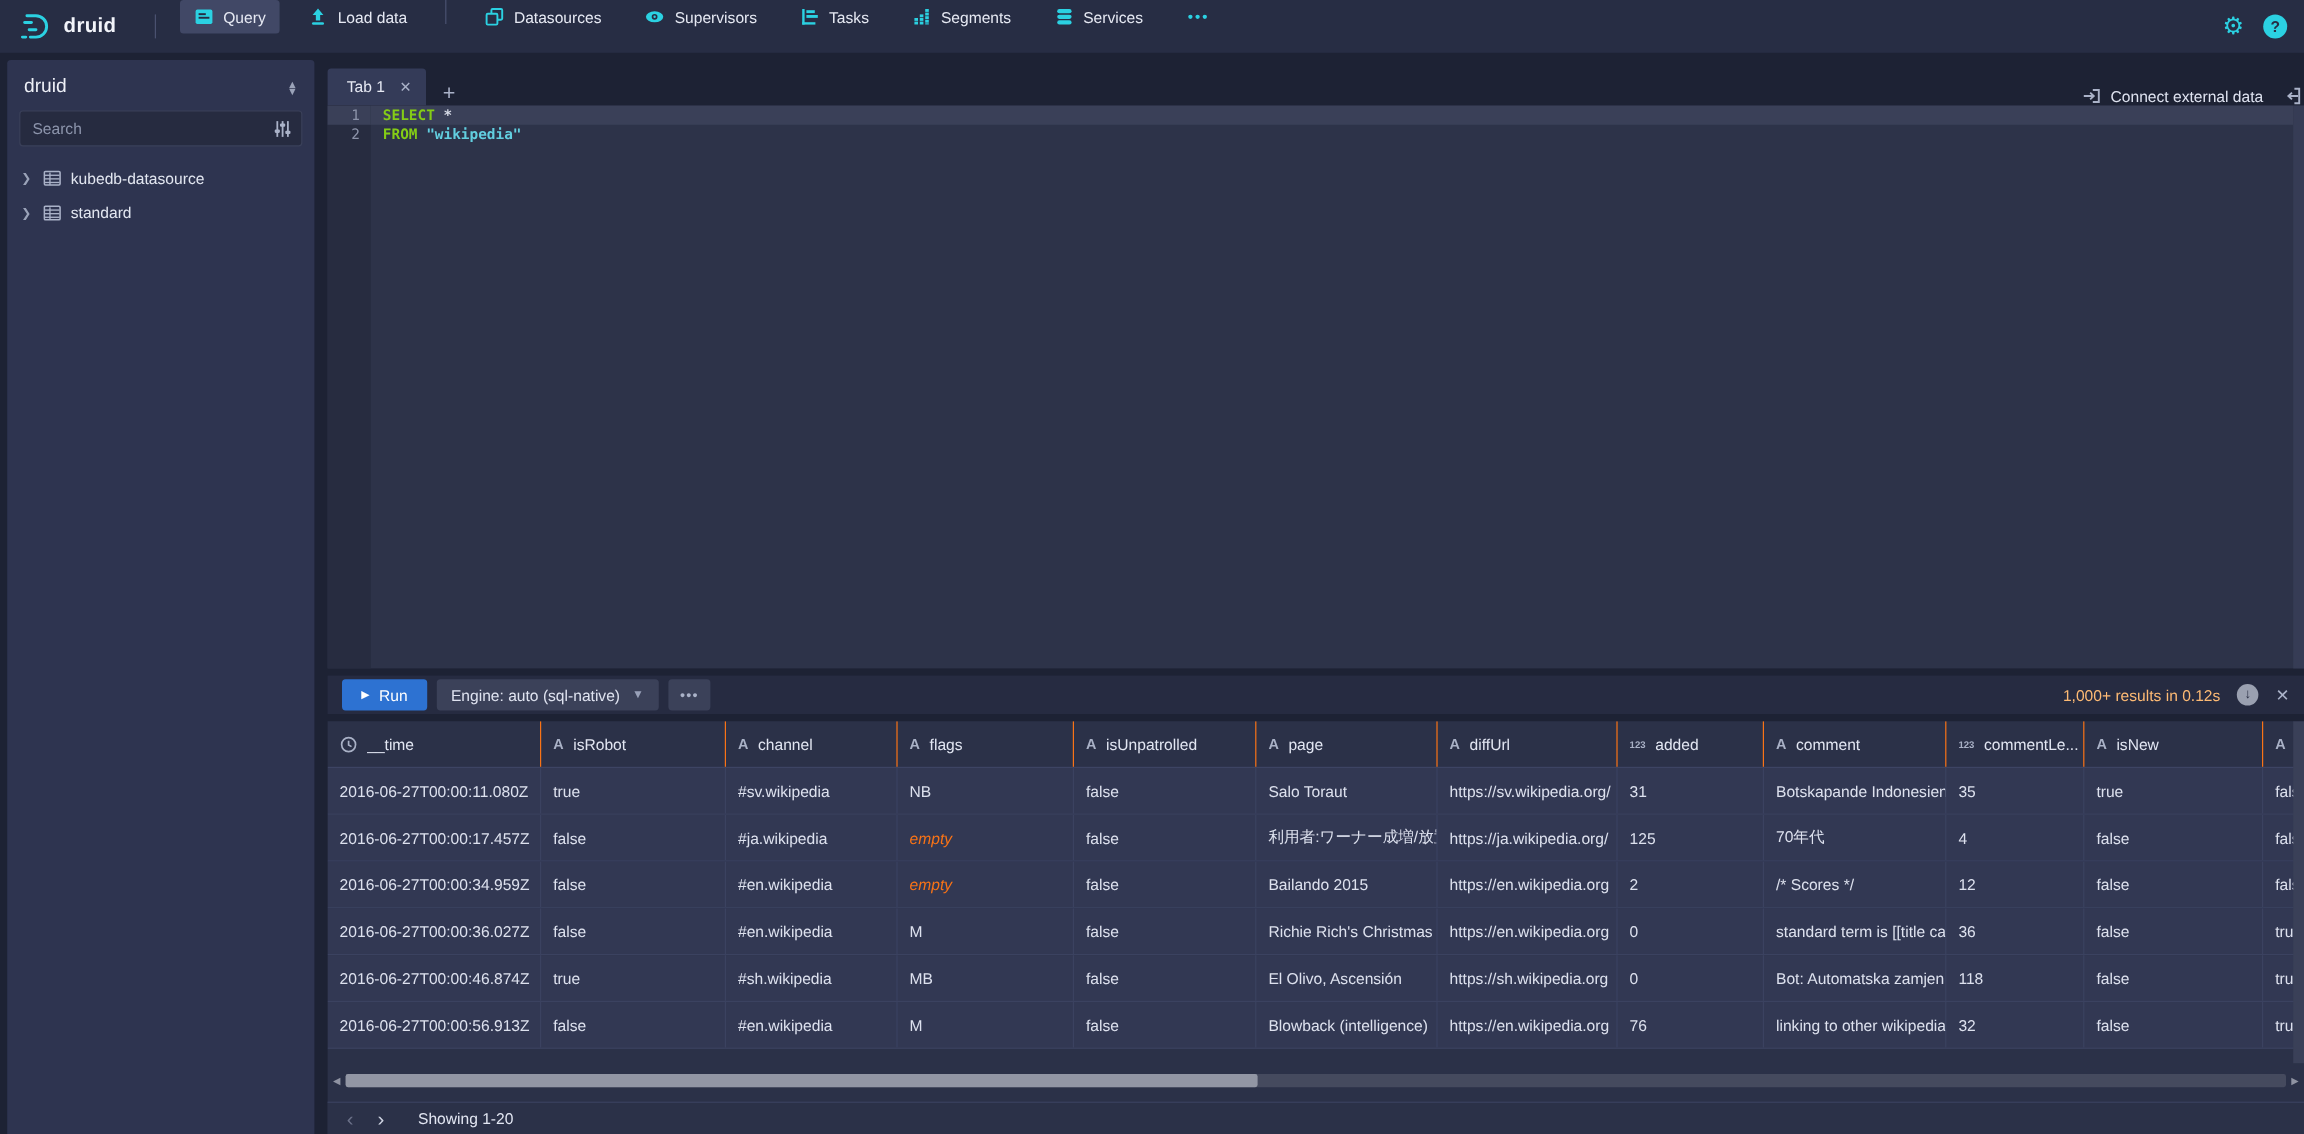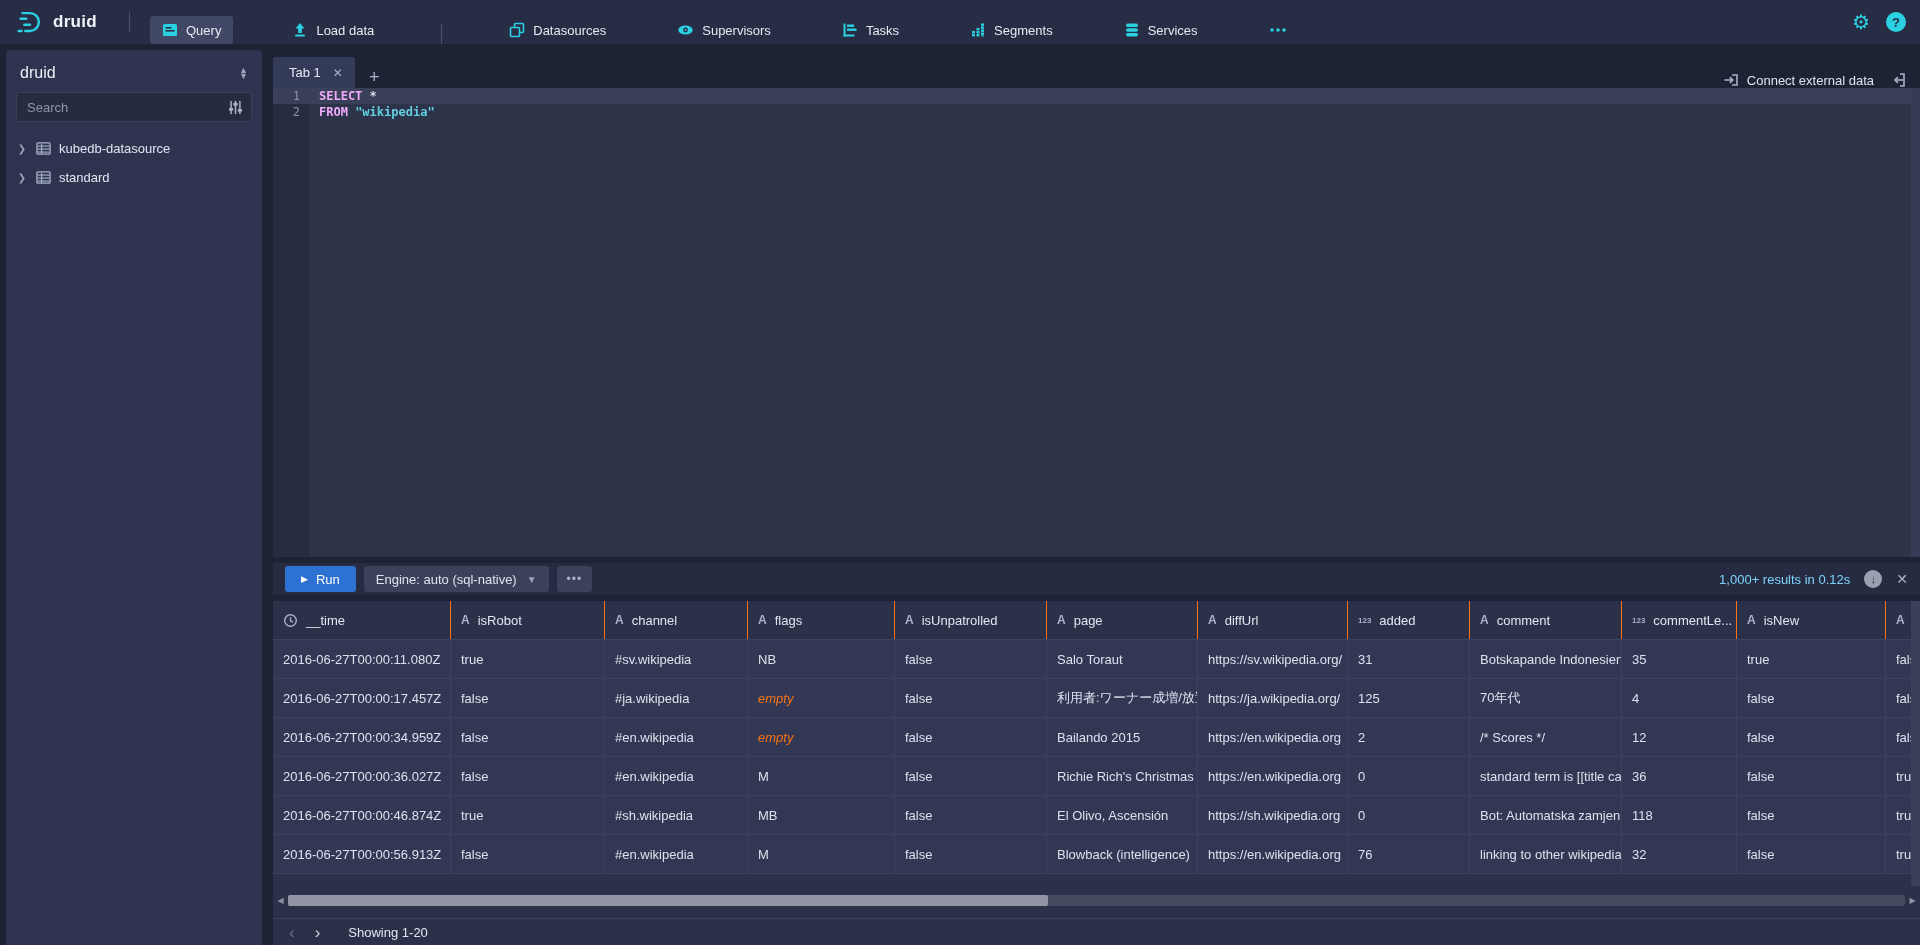--- a/index.html
+++ b/index.html
@@ -6,21 +6,21 @@
   html,body { width:1920px; height:945px; overflow:hidden; background:#1d2234;
     font-family:"Liberation Sans", sans-serif; color:#e6e9f3; font-size:13px; }
 
   
   .navbar { position:absolute; left:0; top:0; width:1920px; height:44px;
     background:#272d44; display:flex; align-items:center; padding:0 14px; z-index:5; }
   .logo-wrap { display:flex; align-items:center; gap:9px; margin-right:18px; }
   .logo-mark { width:30px; height:30px; }
   .logo-text { font-size:17px; font-weight:700; color:#f2f4fa; letter-spacing:.3px; }
   .nav-divider { width:1px; height:20px; background:#4a5170; margin:0 14px; }
-  .nav-items { display:flex; align-items:flex-end; height:100%;gap:35px; }
+  .nav-items { display:flex; align-items:flex-start; height:100%; }
   .nav-item { display:flex; align-items:center; gap:8px; padding:6px 12px; margin:0 6px;
     border-radius:3px; cursor:pointer; color:#e6e9f3; }
   .nav-item .nicon { color:#2bd1e2; display:flex; align-items:center; }
   .nav-item.active { background:#414866; }
   .nav-right { margin-left:auto; display:flex; align-items:center; gap:16px; }
   .gear { color:#2bd1e2; font-size:20px; line-height:1; cursor:pointer; }
   .help { width:20px; height:20px; border-radius:50%; background:#2bd1e2; color:#272d44;
     font-weight:700; font-size:13px; display:flex; align-items:center; justify-content:center; cursor:pointer; }
 
   
@@ -41,55 +41,55 @@
   .tree-item .ticon { color:#aab2c8; display:flex; }
 
   
   .main { position:absolute; left:273px; top:44px; right:0; bottom:0; }
 
   .tabbar { position:absolute; left:0; top:6px; height:38px; right:0; display:flex; align-items:flex-end; }
   .tab { display:flex; align-items:center; gap:12px; background:#343b58; border-radius:3px 3px 0 0;
     height:31px; padding:0 12px 0 16px; cursor:pointer; }
   .tab-close { color:#aab2c8; font-size:12px; cursor:pointer; }
   .tab-plus { color:#aab2c8; font-size:18px; padding:0 14px; cursor:pointer; }
-  .tabbar-right { margin-left:auto; display:flex; align-items:center; gap:16px; padding-right:14px; color:#dfe3f0; }
+  .tabbar-right { margin-left:auto; display:flex; align-items:center; gap:16px; padding-right:2px; color:#dfe3f0; }
   .connect-btn { display:flex; align-items:center; gap:8px; cursor:pointer; }
   .connect-btn .cicon, .panel-icon { color:#aab2c8; display:flex; }
   .panel-icon { cursor:pointer; }
 
   
   .editor { position:absolute; left:0; top:44px; right:0; height:469px; background:#2d3349;
     font-family:"DejaVu Sans Mono", monospace; font-size:12px; font-weight:700; }
   .gutter { position:absolute; left:0; top:0; bottom:0; width:36px; background:#272c40; }
   .gutter-line { height:16px; line-height:16px; text-align:right; padding-right:9px;
     color:#8b92a8; font-weight:400; }
   .code-area { position:absolute; left:36px; top:0; right:9px; bottom:0; }
   .code-line { height:16px; line-height:16px; padding-left:10px; white-space:pre; }
   .line-active { background:#3a4058; }
-  .tok-keyword { color:#f0abfc; }
+  .tok-keyword { color:#84cc16; }
   .tok-operator { color:#d8dce8; }
   .tok-string { color:#62cfe0; }
   .tok-plain { color:#d8dce8; }
   .editor-vscroll { position:absolute; right:0; top:0; bottom:0; width:9px; background:#363c55; }
 
   
   .runbar { position:absolute; left:0; top:519px; right:0; height:32px; background:#262b41;
     display:flex; align-items:center; padding:0 12px; gap:8px; }
   .run-btn { display:flex; align-items:center; gap:8px; background:#2d72d2; color:#fff;
     border:none; border-radius:3px; height:26px; padding:0 16px; font-size:13px; cursor:pointer;
     font-family:"Liberation Sans",sans-serif; }
   .run-btn .play { font-size:9px; }
   .engine-btn { display:flex; align-items:center; gap:10px; background:#3b4159; color:#dfe3f0;
     border:none; border-radius:3px; height:26px; padding:0 12px; font-size:13px; cursor:pointer;
     font-family:"Liberation Sans",sans-serif; }
   .engine-btn .caret { color:#98a0b8; font-size:10px; }
   .more-btn { background:#3b4159; color:#aab2c8; border:none; border-radius:3px; height:26px;
     padding:0 10px; font-size:12px; letter-spacing:1px; cursor:pointer; }
   .runbar-right { margin-left:auto; display:flex; align-items:center; gap:14px; }
-  .results-summary { color:#7dd3fc;text-align:right; }
+  .results-summary { color:#fdba74;text-align:right; }
   .dl-icon { width:18px; height:18px; border-radius:50%; background:#9aa0b0; color:#262b41;
     display:flex; align-items:center; justify-content:center; font-size:11px; font-weight:700; cursor:pointer; }
   .close-x { color:#aab2c8; font-size:14px; cursor:pointer; }
 
   
   .results { position:absolute; left:0; top:557px; right:0; bottom:0; background:#2b3148; overflow:hidden; }
   .thead { display:flex; height:39px; border-bottom:1px solid #3d4463; }
   .th { display:flex; align-items:center; gap:8px; padding:0 10px; border-right:1px solid #f97316;
     overflow:hidden; white-space:nowrap; flex:none; cursor:pointer; color:#e2e6f2; }
   .type-ico { color:#a9b1c6; font-weight:700; flex:none; display:flex; align-items:center; }

